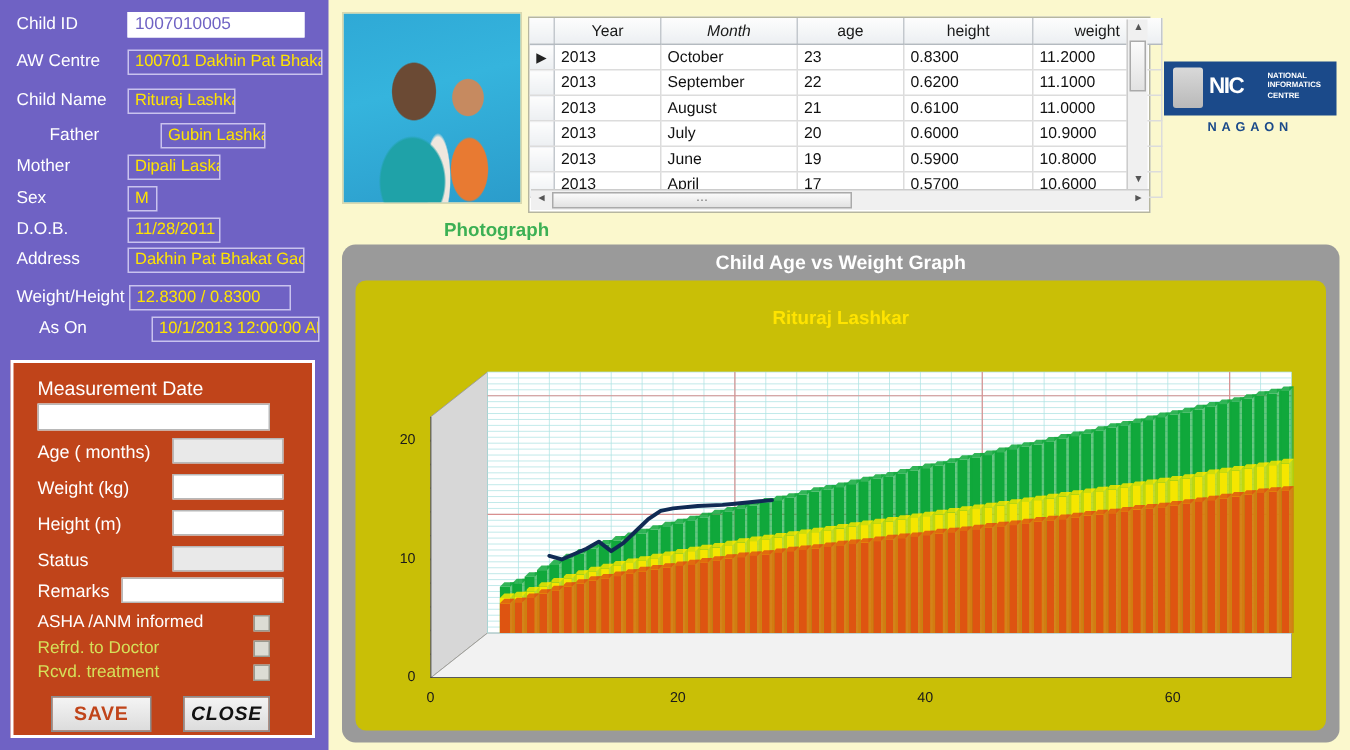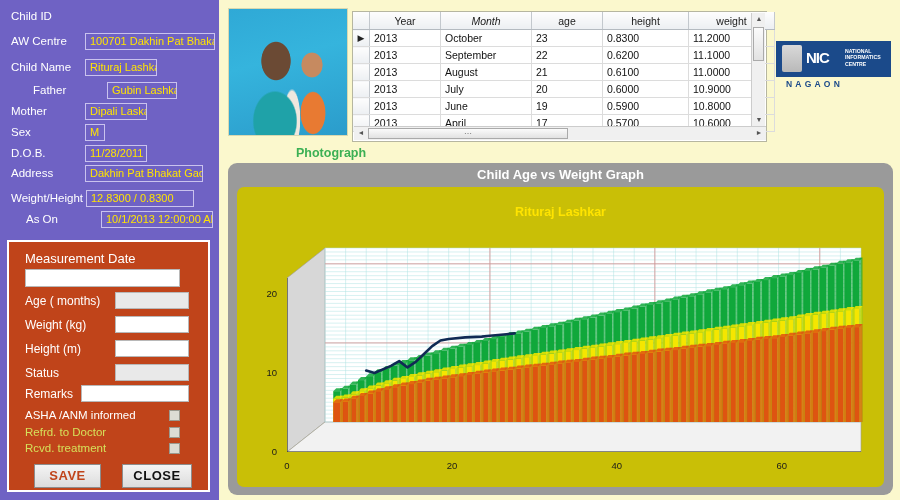--- a/index.html
+++ b/index.html
@@ -116,23 +116,23 @@
   }
   #nic-word{
     position:absolute;left:30px;top:8px;
     font-size:15px;font-weight:bold;color:#ffffff;letter-spacing:-1px;
   }
   #nic-sub{
     position:absolute;left:69px;top:7px;width:44px;
     font-size:5.2px;font-weight:bold;color:#ffffff;line-height:6.4px;
   }
   #nic-place{
-    position:absolute;left:10px;top:38px;width:115px;
+    position:absolute;left:0;top:38px;width:115px;
     font-size:8.5px;font-weight:bold;color:#1b4a8a;
-    letter-spacing:3.2px;
+    text-align:center;letter-spacing:3.2px;
   }
   
   #chart-frame{
     position:absolute;left:228px;top:163px;width:665px;height:332px;
     background:#9a9a9a;border-radius:9px;box-sizing:border-box;
     padding:4px;
   }
   #chart-title{
     position:absolute;left:0;top:4px;width:665px;
     text-align:center;font-size:13px;font-weight:bold;color:#ffffff;
@@ -159,20 +159,21 @@
     width:24px;
   }
 </style>
 </head>
 <body>
 
 <div id="left-panel">
   <div id="child-fields">
       <div class="field-row" style="top: 8px;">
         <div class="field-label">Child ID</div>
+        <div class="field-value white-box" style="left: 85px; width: 118px;">1007010005</div>
       </div>
       <div class="field-row" style="top: 33px;">
         <div class="field-label">AW Centre</div>
         <div class="field-value" style="left: 85px; width: 130px;">100701 Dakhin Pat Bhakat Gao</div>
       </div>
       <div class="field-row" style="top: 59px;">
         <div class="field-label">Child Name</div>
         <div class="field-value" style="left: 85px; width: 72px;">Rituraj Lashkar</div>
       </div>
       <div class="field-row" style="top: 82px; margin-left: 22px;">
@@ -219,21 +220,21 @@
         <div class="m-input readonly" style="left: 106px; top: 122px; width: 74px; height: 17px;"></div>
         <div class="m-label" style="left: 16px; top: 145px;">Remarks</div>
         <div class="m-input" style="left: 72px; top: 143px; width: 108px; height: 17px;"></div>
         <div class="chk-label" style="left: 16px; top: 167px; color: rgb(255, 255, 255);">ASHA /ANM informed</div>
         <div class="chk-box" style="left: 160px; top: 168px;"></div>
         <div class="chk-label" style="left: 16px; top: 184px; color: rgb(213, 224, 90);">Refrd. to Doctor</div>
         <div class="chk-box" style="left: 160px; top: 185px;"></div>
         <div class="chk-label" style="left: 16px; top: 200px; color: rgb(213, 224, 90);">Rcvd. treatment</div>
         <div class="chk-box" style="left: 160px; top: 201px;"></div>
         <div class="btn" style="left: 25px; top: 222px; width: 67px; height: 24px; color: rgb(192, 68, 26);">SAVE</div>
-        <div class="btn" style="left: 113px; top: 222px; width: 70px; height: 24px; color: rgb(17, 17, 17);">CLOSE</div>
+        <div class="btn" style="left: 113px; top: 222px; width: 58px; height: 24px; color: rgb(17, 17, 17); font-style: italic;">CLOSE</div>
       </div>
   </div>
 </div>
 
 <div id="photo-wrap">
   <div id="photo"></div>
 </div>
 <div id="photo-caption">Photograph</div>
 
 <div id="grid-frame">

